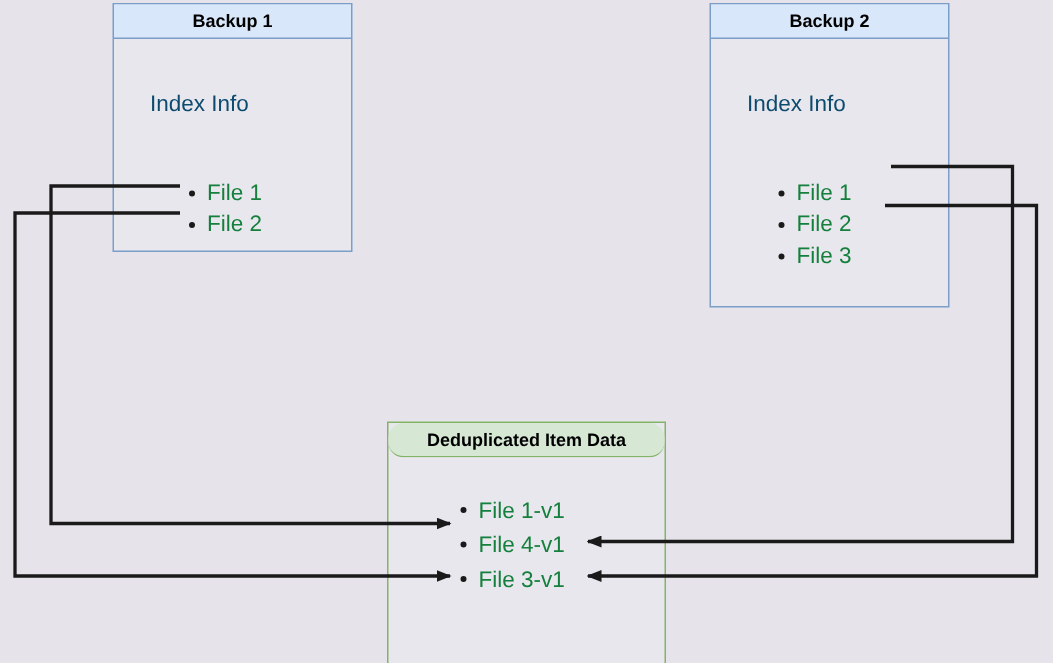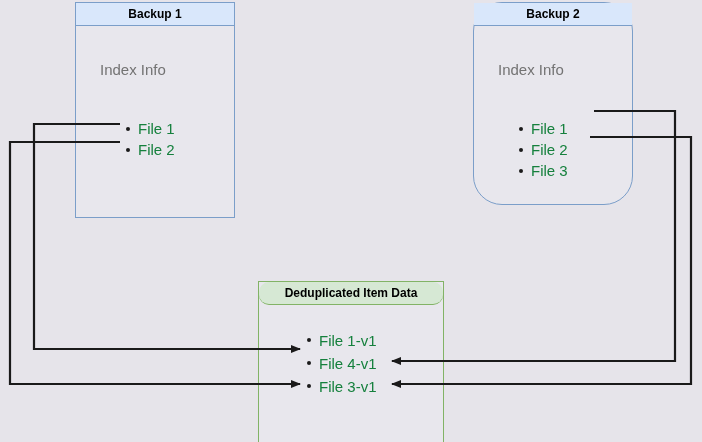--- a/index.html
+++ b/index.html
@@ -52,21 +52,21 @@
   }
   .node-green { border-color: #82b366; }
   .node-green > .node-header {
     background: #d6e8d4;
     border-bottom-color: #82b366;
     border-radius: 10px;
   }
   .caption {
     position: absolute;
     font-size: 15px;
-    color: #737373;
+    color: #0c4a6e;
     white-space: nowrap;
   }
   ul.file-list {
     position: absolute;
     margin: 0;
     padding: 0;
     list-style: none;
   }
   ul.file-list li {
     position: relative;
@@ -87,32 +87,32 @@
     border-radius: 50%;
     background: #1a1a1a;
   }
   ul.dense li { line-height: 23px; height: 23px; }
 </style>
 </head>
 <body>
 
 <div id="canvas">
 
-  <div class="node node-blue" style="left:75px; top:2px; width:160px; height:216px;">
+  <div class="node node-blue" style="left:75px; top:2px; width:160px; height:166px;">
     <div class="node-header">Backup 1</div>
     <div class="node-body">
       <div class="caption" style="left:24px; top:35px;">Index Info</div>
       <ul class="file-list" style="left:50px; top:92px;">
         <li>File 1</li>
         <li>File 2</li>
       </ul>
     </div>
   </div>
 
-  <div class="node node-blue" style="left:473px; top:2px; width:160px; height:203px;border-radius:29px;">
+  <div class="node node-blue" style="left:473px; top:2px; width:160px; height:203px;">
     <div class="node-header">Backup 2</div>
     <div class="node-body">
       <div class="caption" style="left:24px; top:35px;">Index Info</div>
       <ul class="file-list" style="left:45px; top:92px;">
         <li>File 1</li>
         <li>File 2</li>
         <li>File 3</li>
       </ul>
     </div>
   </div>

